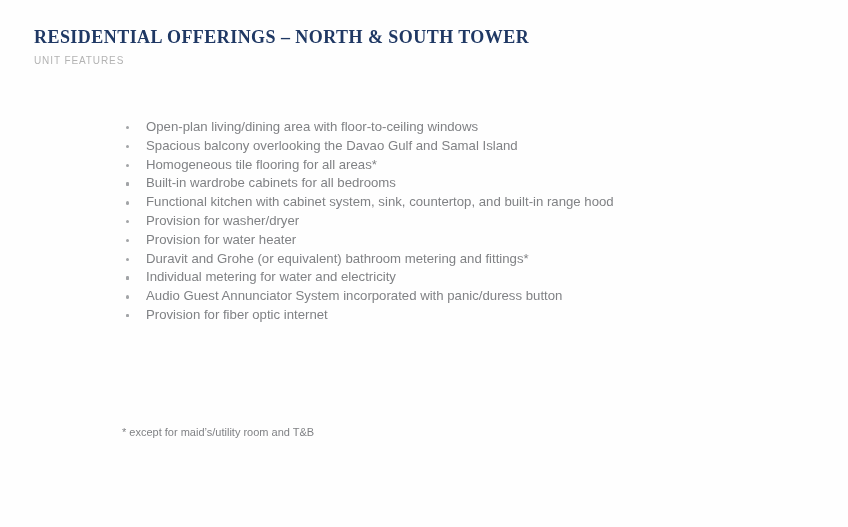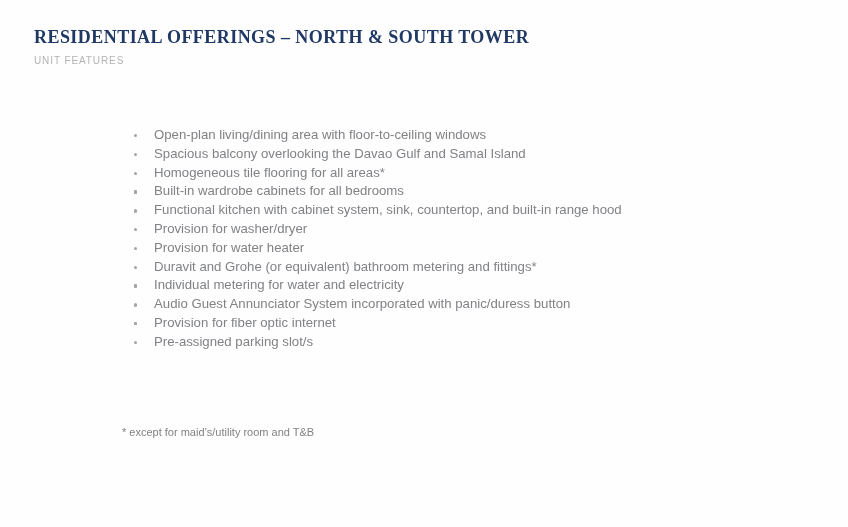--- a/index.html
+++ b/index.html
@@ -50,21 +50,21 @@
     white-space: nowrap;
   }
 
   
   .features {
     position: absolute;
     left: 122px;
     top: 118px;
     width: 700px;
     list-style: none;
-    margin: 8px;
+    margin: 0;
     padding: 0;
   }
 
   .feature-item {
     position: relative;
     padding-left: 24px;
     font-size: 13.2px;
     line-height: 18.8px;
     color: #808285;
     white-space: nowrap;
@@ -108,18 +108,17 @@
       <li class="feature-item"><span class="bullet-dot"></span><span>Built-in wardrobe cabinets for all bedrooms</span></li>
       <li class="feature-item"><span class="bullet-dot"></span><span>Functional kitchen with cabinet system, sink, countertop, and built-in range hood</span></li>
       <li class="feature-item"><span class="bullet-dot"></span><span>Provision for washer/dryer</span></li>
       <li class="feature-item"><span class="bullet-dot"></span><span>Provision for water heater</span></li>
       <li class="feature-item"><span class="bullet-dot"></span><span>Duravit and Grohe (or equivalent) bathroom metering and fittings*</span></li>
       <li class="feature-item"><span class="bullet-dot"></span></li>
       <li class="feature-item"><span class="bullet-dot"></span><span>Individual metering for water and electricity</span></li>
       <li class="feature-item"><span class="bullet-dot"></span><span>Audio Guest Annunciator System incorporated with panic/duress button</span></li>
       <li class="feature-item"><span class="bullet-dot"></span></li>
       <li class="feature-item"><span class="bullet-dot"></span><span>Provision for fiber optic internet</span></li>
-      <li class="feature-item"><span class="bullet-dot"></span><span>Pre-assigned parking slot/s</span></li>
     </ul>
 
   <div class="footnote">* except for maid’s/utility room and T&amp;B</div>
 
 </div>
 
 </body></html>

